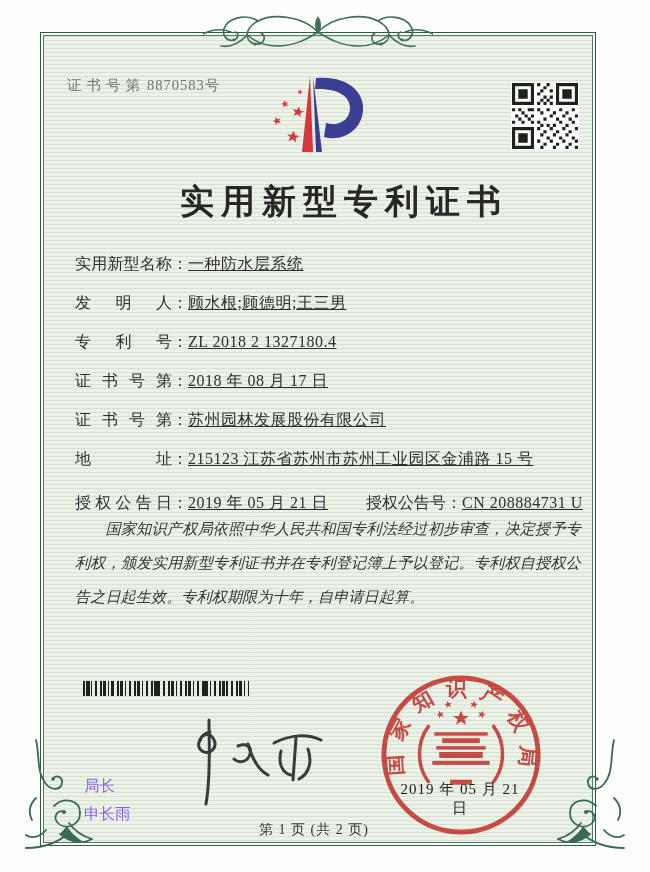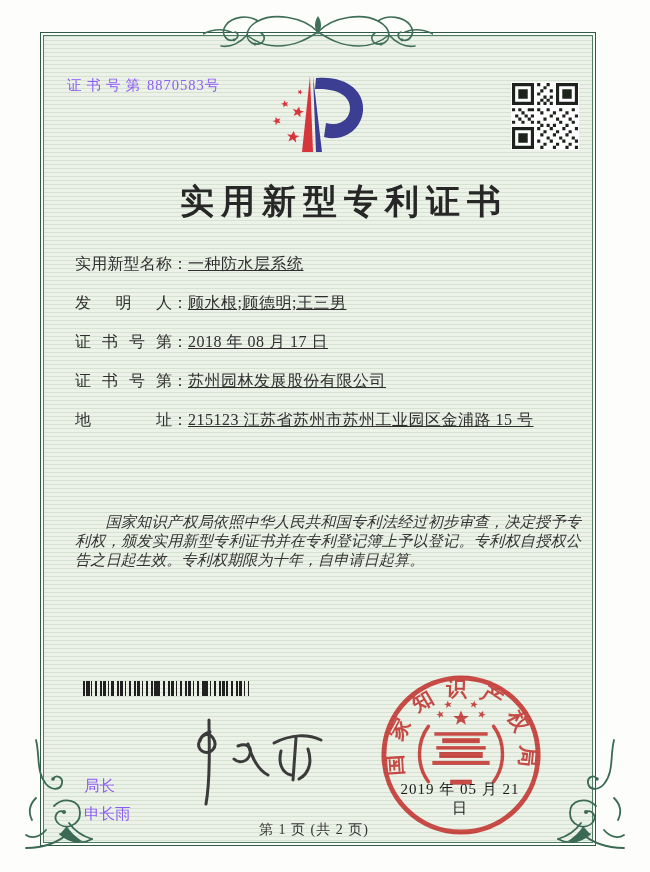--- a/index.html
+++ b/index.html
@@ -15,38 +15,38 @@
     border:1.5px solid #2f5a46;box-sizing:border-box;
   }
   .frame-inner{
     position:absolute;inset:2px;border:1px solid #4d7d63;
     background:
       repeating-linear-gradient(180deg, rgba(120,158,118,0.20) 0 1px, rgba(0,0,0,0) 1px 4px),
       #edf2e8;
   }
   .ornament{position:absolute;pointer-events:none;}
   
-  .cert-no{position:absolute;left:67px;top:76px;font-size:14.5px;color:#8b5cf6;}
+  .cert-no{position:absolute;left:67px;top:76px;font-size:14.5px;color:#737373;}
   .cert-no .sp{letter-spacing:5px;}
   .cert-no .num{letter-spacing:1px;padding-left:2px;}
   .logo{position:absolute;left:264px;top:73px;width:108px;height:84px;}
   .qr{position:absolute;left:511px;top:82px;width:66px;height:66px;background:#fff;padding:1px;}
   .doc-title{
     position:absolute;left:40px;top:179px;width:608px;text-align:center;
     font-size:34px;font-weight:600;letter-spacing:7px;color:#272727;
   }
   .fields{position:absolute;left:75px;top:251px;width:500px;font-size:16px;}
   .frow{margin-bottom:13.5px;line-height:25.5px;white-space:nowrap;}
   .flabel{display:inline-block;width:97px;text-align:justify;text-align-last:justify;vertical-align:top;}
   .fvalue{letter-spacing:0.5px;text-decoration:underline;}
   .grant-row{margin-top:18px;}
   .grant-second{margin-left:34px;}
   .paras{
     position:absolute;left:75px;top:512px;width:506px;
-    font-size:15.2px;line-height:19px;text-align:justify;
+    font-size:15.2px;line-height:34px;text-align:justify;
     font-style:italic;color:#333;
   }
   .paras p{margin:0;text-indent:2em;}
   .barcode{
     position:absolute;left:83px;top:681px;width:166px;height:15px;
     background-image:
       repeating-linear-gradient(90deg,#202020 0 2px,rgba(0,0,0,0) 2px 3px,#202020 3px 6px,rgba(0,0,0,0) 6px 8px,#202020 8px 9px,rgba(0,0,0,0) 9px 12px,#202020 12px 14px,rgba(0,0,0,0) 14px 17px),
       repeating-linear-gradient(90deg,rgba(0,0,0,0) 0 5px,#202020 5px 7px,rgba(0,0,0,0) 7px 23px);
   }
   .signer{position:absolute;left:84px;top:772px;font-size:15.5px;line-height:28px;color:#8b5cf6;
@@ -175,27 +175,36 @@
   <div class="doc-title">实用新型专利证书</div>
 
   <div class="fields">
     <div class="frow">
       <span class="flabel">实用新型名称</span><span>：</span><span class="fvalue">一种防水层系统</span>
     </div>
     <div class="frow">
       <span class="flabel">发明人</span><span>：</span><span class="fvalue">顾水根;顾德明;王三男</span>
     </div>
     <div class="frow">
+      <span class="flabel">专利号</span><span>：</span><span class="fvalue">ZL 2018 2 1327180.4</span>
+    </div>
+    <div class="frow">
       <span class="flabel">证书号第</span><span>：</span><span class="fvalue">2018 年 08 月 17 日</span>
     </div>
     <div class="frow">
       <span class="flabel">证书号第</span><span>：</span><span class="fvalue">苏州园林发展股份有限公司</span>
     </div>
     <div class="frow">
       <span class="flabel">地址</span><span>：</span><span class="fvalue">215123 江苏省苏州市苏州工业园区金浦路 15 号</span>
+    </div>
+    <div class="frow grant-row">
+      <span class="flabel">授权公告日</span><span>：</span><span class="fvalue">2019 年 05 月 21 日</span>
+      <span class="grant-second">
+        <span>授权公告号</span><span>：</span><span class="fvalue">CN 208884731 U</span>
+      </span>
     </div>
   </div>
 
   <div class="paras">
     <p>国家知识产权局依照中华人民共和国专利法经过初步审查，决定授予专利权，颁发实用新型专利证书并在专利登记簿上予以登记。专利权自授权公告之日起生效。专利权期限为十年，自申请日起算。</p>
   </div>
 
   <div class="barcode"></div>
 
   <div class="signer">

